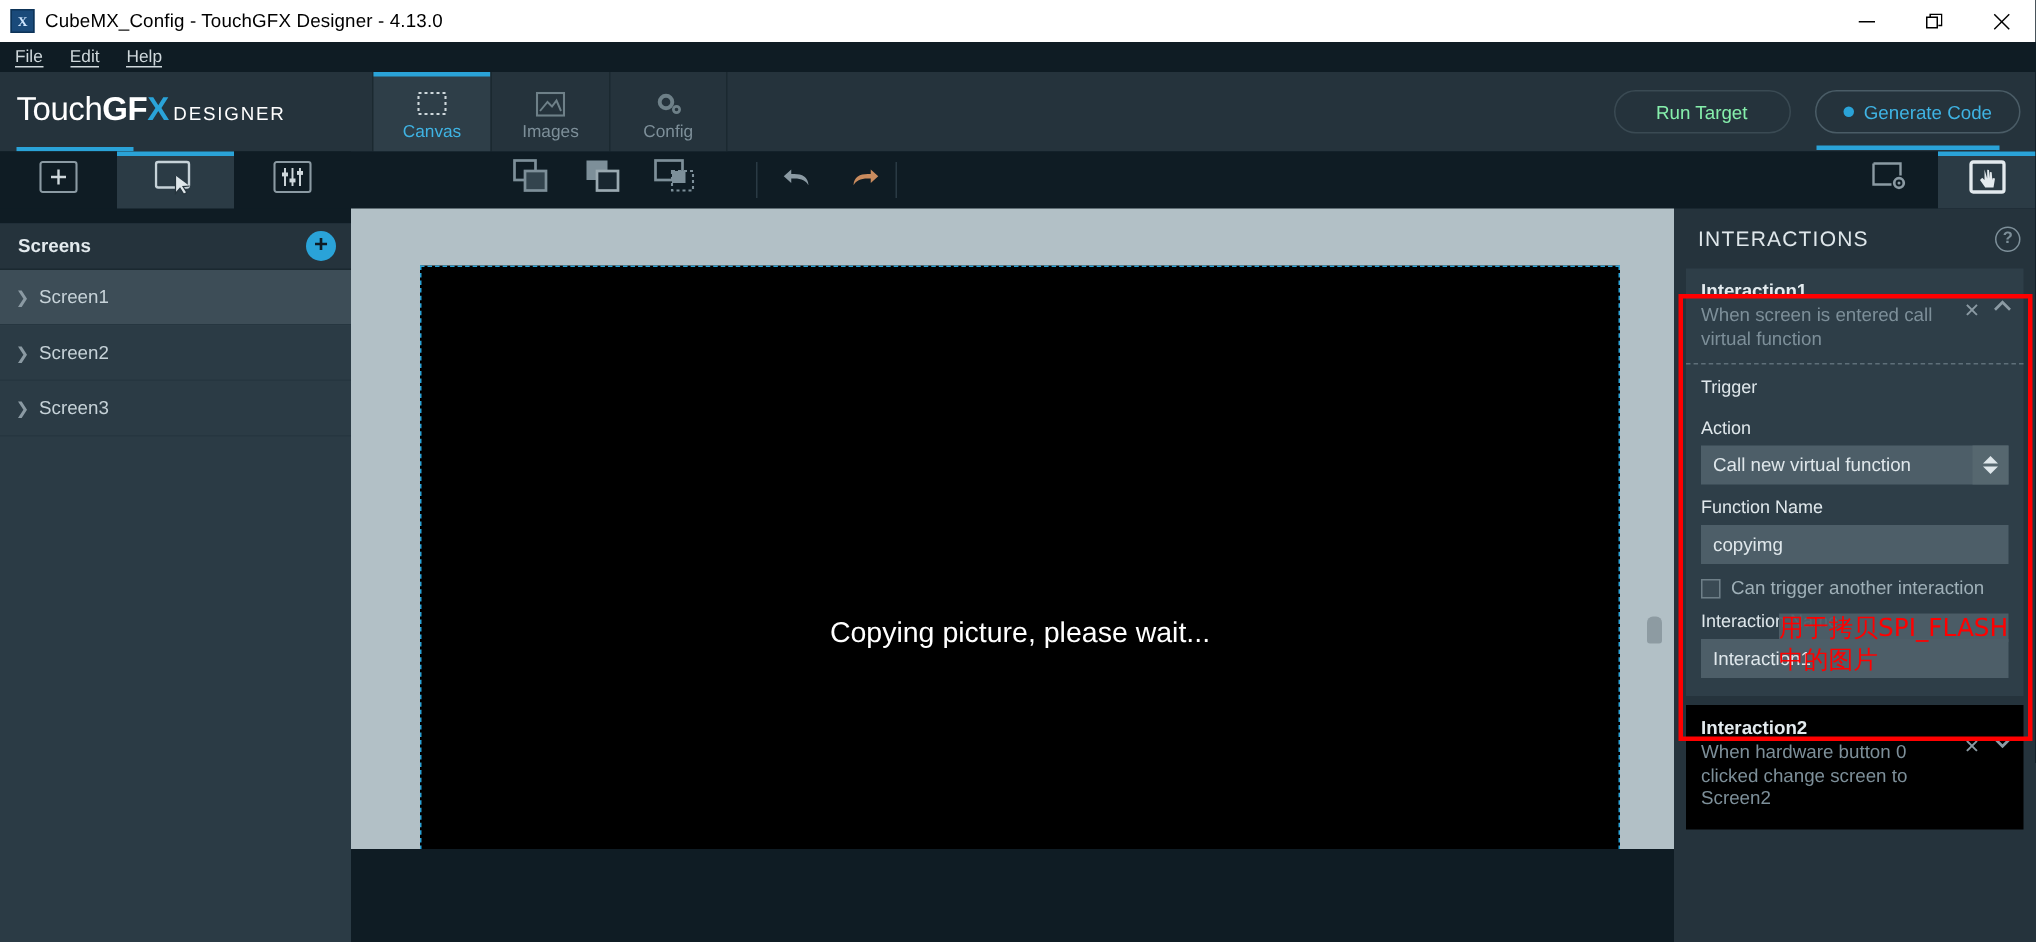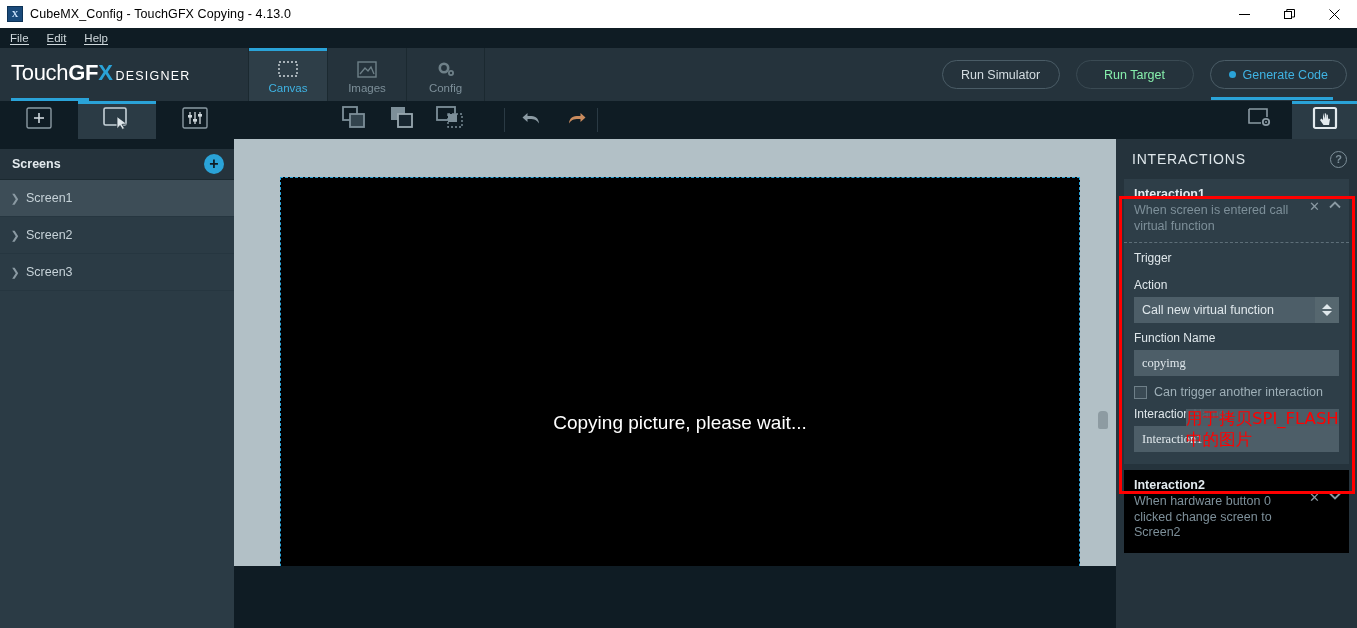--- a/index.html
+++ b/index.html
@@ -201,21 +201,21 @@
   .dd-spinner {
     position: absolute; right: 0; top: 0; width: 24px; height: 26px;
     background: #56676f; display: flex; flex-direction: column;
     align-items: center; justify-content: center; gap: 2px;
   }
   .tri-up { width: 0; height: 0; border-left: 5px solid transparent; border-right: 5px solid transparent; border-bottom: 5px solid #dfe7eb; }
   .tri-dn { width: 0; height: 0; border-left: 5px solid transparent; border-right: 5px solid transparent; border-top: 5px solid #dfe7eb; }
 
   .text-input {
     height: 26px; background: #4d5e68; display: flex; align-items: center;
-    font-size: 12.5px; color: #dfe7eb; padding-left: 8px; font-family: Liberation Serif, serif;
+    font-size: 12.5px; color: #dfe7eb; padding-left: 8px;
   }
   .checkrow { display: flex; align-items: center; gap: 7px; padding: 9px 10px 2px 10px; }
   .checkbox { width: 13px; height: 13px; border: 1.5px solid #6e7f88; background: #3a4a54; }
   .checklabel { font-size: 12.5px; color: #9fb0b8; }
 
   
   .red-box {
     position: absolute; left: 1119px; top: 196px; width: 236px; height: 298px;
     border: 3px solid #ff0000; pointer-events: none; z-index: 40;
   }
@@ -226,21 +226,21 @@
   }
   .red-note .l1 { background: rgba(77,94,104,0.95); display: inline; }
 </style>
 </head>
 <body>
 
 <div class="app">
 
   <div class="titlebar">
     <div class="tb-icon">X</div>
-    <div class="tb-title">CubeMX_Config - TouchGFX Copying - 4.13.0</div>
+    <div class="tb-title">CubeMX_Config - TouchGFX Designer - 4.13.0</div>
     <div class="tb-controls">
       <div class="tb-btn">
         <svg width="11" height="11" viewBox="0 0 11 11">
             <line x1="0" y1="5.5" x2="11" y2="5.5" stroke="#000" stroke-width="1"></line>
           </svg>
       </div>
       <div class="tb-btn">
         <svg width="11" height="11" viewBox="0 0 11 11">
           <rect x="0.5" y="2.5" width="7" height="7" fill="none" stroke="#000" stroke-width="1"></rect>
           <polyline points="2.8,2.5 2.8,0.5 10.5,0.5 10.5,8 8.2,8" fill="none" stroke="#000" stroke-width="1"></polyline>
@@ -298,23 +298,20 @@
             <circle cx="15" cy="13" r="2.1" fill="none" stroke="#6e8088" stroke-width="1.8"></circle>
           </svg>
         </div>
         <div class="tab-label">Config</div>
       </div>
     </div>
 
     <div class="header-spacer"></div>
 
     <div class="hdr-actions">
-      <div class="pill">
-        <span>Run Simulator</span>
-      </div>
       <div class="pill disabled">
         <span>Run Target</span>
       </div>
       <div class="pill generate">
         <span class="dot"></span>
         <span>Generate Code</span>
         <span class="generate-underline"></span>
       </div>
     </div>
   </div>

